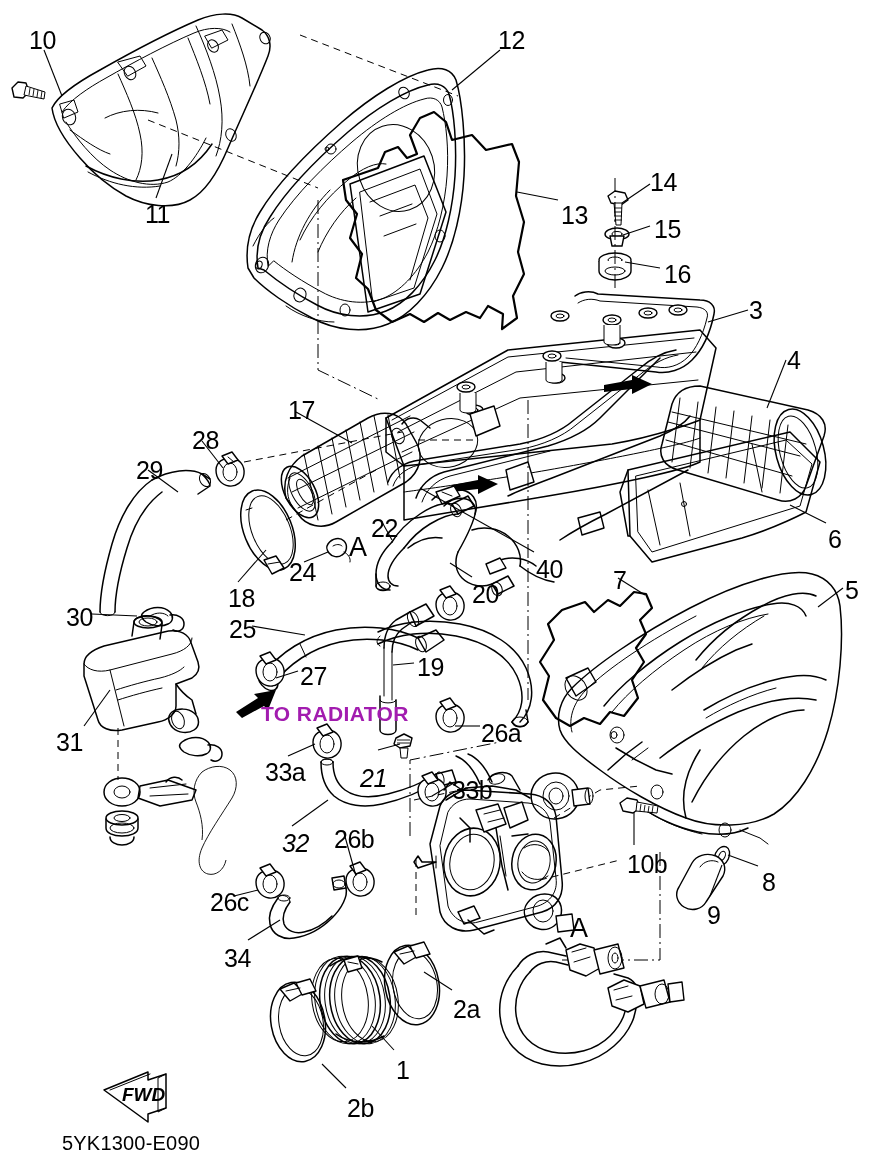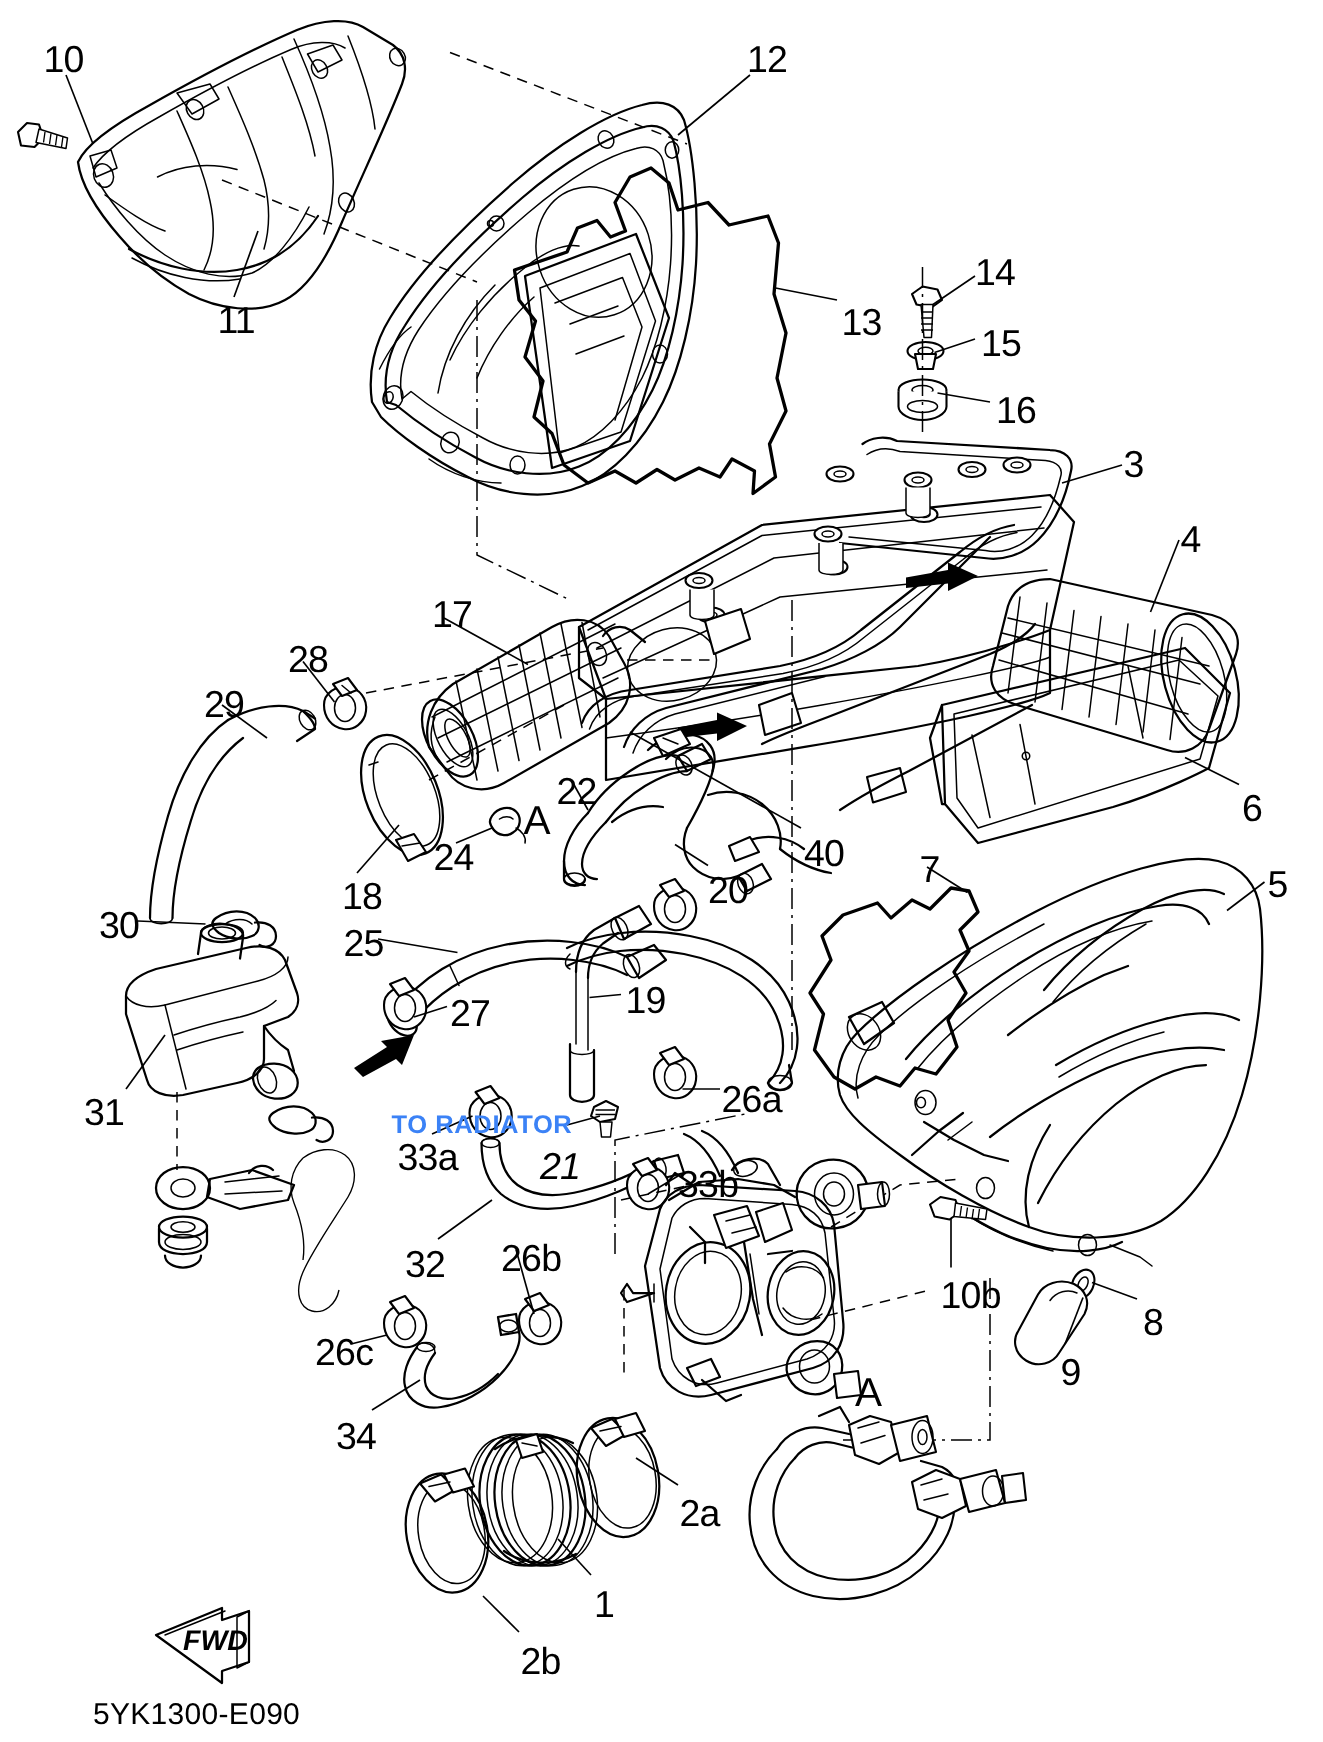--- a/index.html
+++ b/index.html
@@ -14,23 +14,22 @@
     position:absolute;font-family:"Liberation Sans",sans-serif;
     font-size:25px;color:#000;line-height:1;white-space:nowrap;
     letter-spacing:-0.5px;
   }
   .mark{
     position:absolute;font-family:"Liberation Sans",sans-serif;
     font-size:27px;color:#000;line-height:1;white-space:nowrap;
   }
   .anno{
     position:absolute;font-family:"Liberation Sans",sans-serif;
-    font-size:17px;font-weight:bold;color:#3b82f6;line-height:1;white-space:nowrap;
+    font-size:21px;font-weight:bold;color:#a21caf;line-height:1;white-space:nowrap;
     letter-spacing:0.4px;
-    margin-top:38px;
   }
   .code{
     position:absolute;font-family:"Liberation Sans",sans-serif;
     font-size:20px;color:#000;line-height:1;white-space:nowrap;
     letter-spacing:0.2px;
   }
   .fwdtxt{
     position:absolute;font-family:"Liberation Sans",sans-serif;
     font-size:19px;font-weight:bold;font-style:italic;color:#000;
     line-height:1;white-space:nowrap;
@@ -751,21 +750,21 @@
       <div class="lbl" style="left: 472px; top: 582px;">20</div>
       <div class="lbl" style="left: 66px; top: 605px;">30</div>
       <div class="lbl" style="left: 229px; top: 617px;">25</div>
       <div class="lbl" style="left: 417px; top: 655px;">19</div>
       <div class="lbl" style="left: 300px; top: 664px;">27</div>
       <div class="lbl" style="left: 481px; top: 721px;">26a</div>
       <div class="lbl" style="left: 360px; top: 766px; font-style: italic;">21</div>
       <div class="lbl" style="left: 56px; top: 730px;">31</div>
       <div class="lbl" style="left: 265px; top: 760px;">33a</div>
       <div class="lbl" style="left: 452px; top: 778px;">33b</div>
-      <div class="lbl" style="left: 270px; top: 831px;">32</div>
+      <div class="lbl" style="left: 282px; top: 831px; font-style: italic;">32</div>
       <div class="lbl" style="left: 334px; top: 827px;">26b</div>
       <div class="lbl" style="left: 627px; top: 852px;">10b</div>
       <div class="lbl" style="left: 762px; top: 870px;">8</div>
       <div class="lbl" style="left: 707px; top: 903px;">9</div>
       <div class="lbl" style="left: 210px; top: 890px;">26c</div>
       <div class="lbl" style="left: 224px; top: 946px;">34</div>
       <div class="lbl" style="left: 453px; top: 997px;">2a</div>
       <div class="lbl" style="left: 396px; top: 1058px;">1</div>
       <div class="lbl" style="left: 347px; top: 1096px;">2b</div>
     </div>

